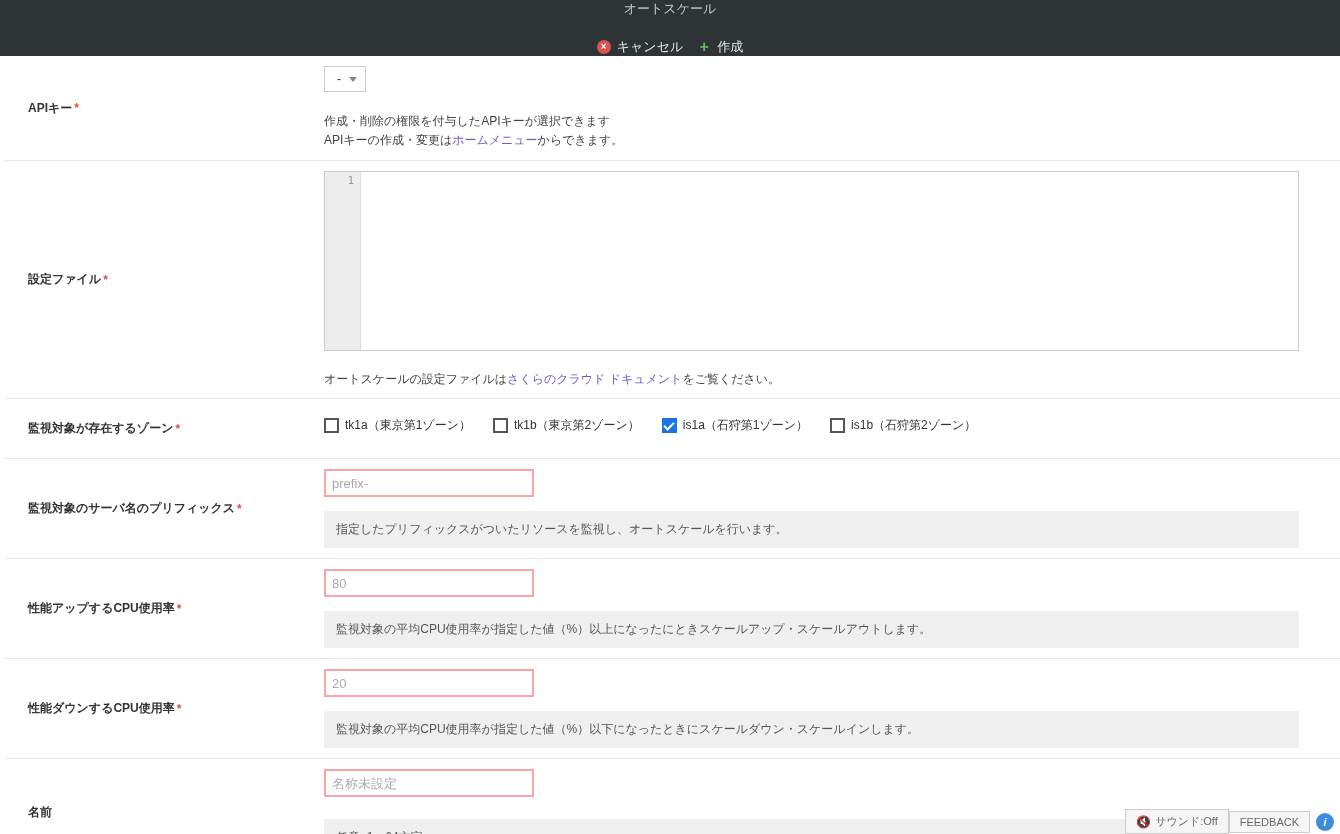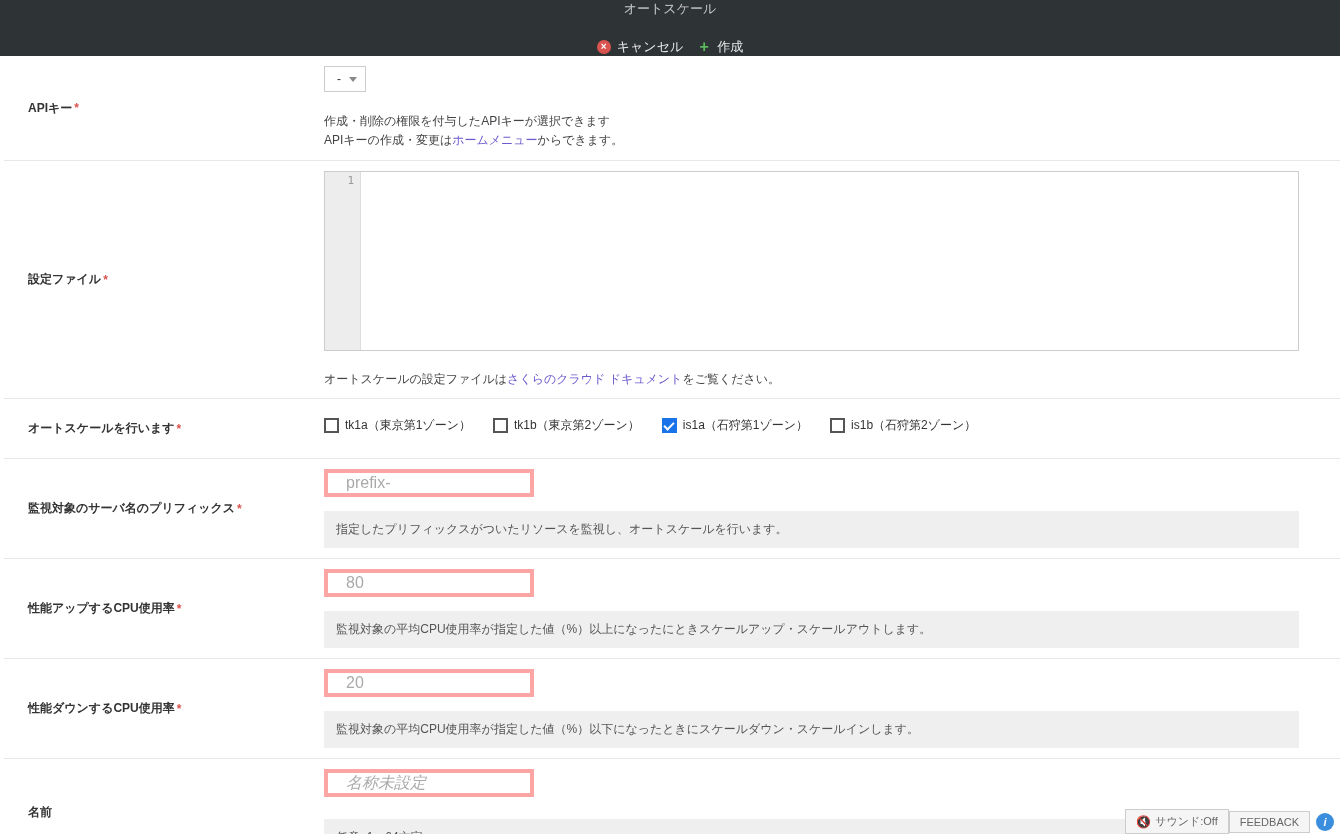--- a/index.html
+++ b/index.html
@@ -22,21 +22,21 @@
 .code-editor { border: 1px solid #ccc; height: 180px; width: 975px; display: flex; background: #fff; }
 .code-gutter { width: 36px; background: #ededed; border-right: 1px solid #ddd; text-align: right; padding: 2px 6px 0 0; color: #999; font-size: 11px; font-family: monospace; }
 .code-area { flex: 1; }
 .help-text-2 { font-size: 12px; color: #444; margin-top: 20px; }
 .zones { display: flex; gap: 22px; align-items: center; margin: 8px 0 14px 0; }
 .cb { display: flex; align-items: center; gap: 6px; cursor: pointer; font-size: 12px; }
 .cb-box { width: 15px; height: 15px; border: 2px solid #555; background: #fff; display: inline-flex; align-items: center; justify-content: center; }
 .cb-box.checked { background: #1a73e8; border-color: #1a73e8; }
 .cb-box.checked::after { content: ""; width: 4px; height: 8px; border: solid #fff; border-width: 0 2px 2px 0; transform: rotate(45deg); margin-top: -2px; }
 .info-bar { background: #efefef; padding: 10px 12px; font-size: 12px; color: #555; width: 975px; }
-.text-input { border: 4px solid #fca5a5; height: 28px; width: 210px; padding: 0 18px; font-size: 16px; color: #333; }
+.text-input { border: 2px solid #fca5a5; height: 28px; width: 210px; padding: 0 6px; font-size: 13px; color: #333; }
 .text-input::placeholder { color: #aaa; }
 .footer { position: fixed; bottom: 0; right: 0; display: flex; align-items: center; gap: 0; background: #fff; }
 .footer-btn { border: 1px solid #ccc; background: #f5f5f5; padding: 4px 10px; font-size: 11px; color: #666; display: flex; align-items: center; gap: 4px; cursor: pointer; }
 .footer-info { width: 18px; height: 18px; background: #3b8ede; border-radius: 50%; color: #fff; display: inline-flex; align-items: center; justify-content: center; font-size: 11px; font-style: italic; font-weight: bold; margin: 0 6px; cursor: pointer; }
 .sound-icon { font-size: 12px; }
 </style>
 </head>
 <body>
 
 <div class="header">
@@ -85,21 +85,21 @@
         <div class="code-area"></div>
       </div>
       <div class="help-text-2">
         <span>オートスケールの設定ファイルは</span><a class="link">さくらのクラウド ドキュメント</a><span>をご覧ください。</span>
       </div>
     </div>
   </div>
 
   <div class="form-row">
     <div class="form-label">
-      <span>オートスケールを行います</span>
+      <span>監視対象が存在するゾーン</span>
         <span class="req">*</span>
     </div>
     <div class="form-control">
       <div class="zones">
         <label class="cb">
           <span class="cb-box"></span>
           <span>tk1a（東京第1ゾーン）</span>
         </label>
         <label class="cb">
           <span class="cb-box"></span>
@@ -148,21 +148,21 @@
       <input class="text-input" style="margin-bottom: 14px;" placeholder="20">
       <div class="info-bar">監視対象の平均CPU使用率が指定した値（%）以下になったときにスケールダウン・スケールインします。</div>
     </div>
   </div>
 
   <div class="form-row">
     <div class="form-label">
       <span>名前</span>
     </div>
     <div class="form-control">
-      <input class="text-input" style="margin-bottom: 22px; font-style: italic;" placeholder="名称未設定">
+      <input class="text-input" style="margin-bottom: 22px;" placeholder="名称未設定">
       <div class="info-bar">任意, 1〜64文字</div>
     </div>
   </div>
 
 </div>
 
 <div class="footer">
   <div class="footer-btn">
     <span class="sound-icon">🔇</span>
     <span>サウンド:Off</span>

